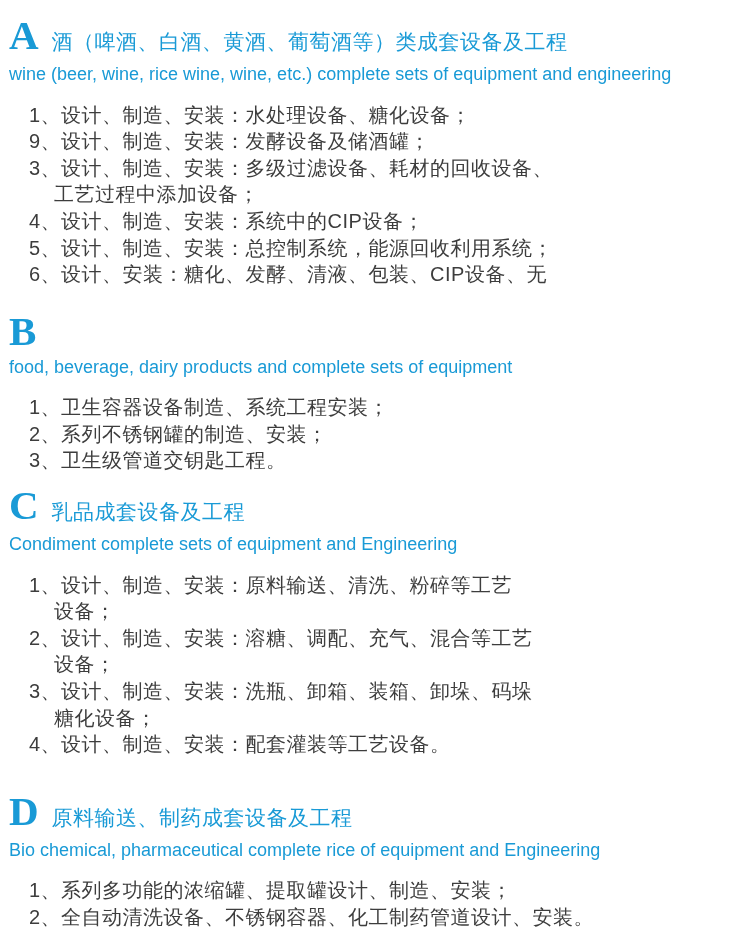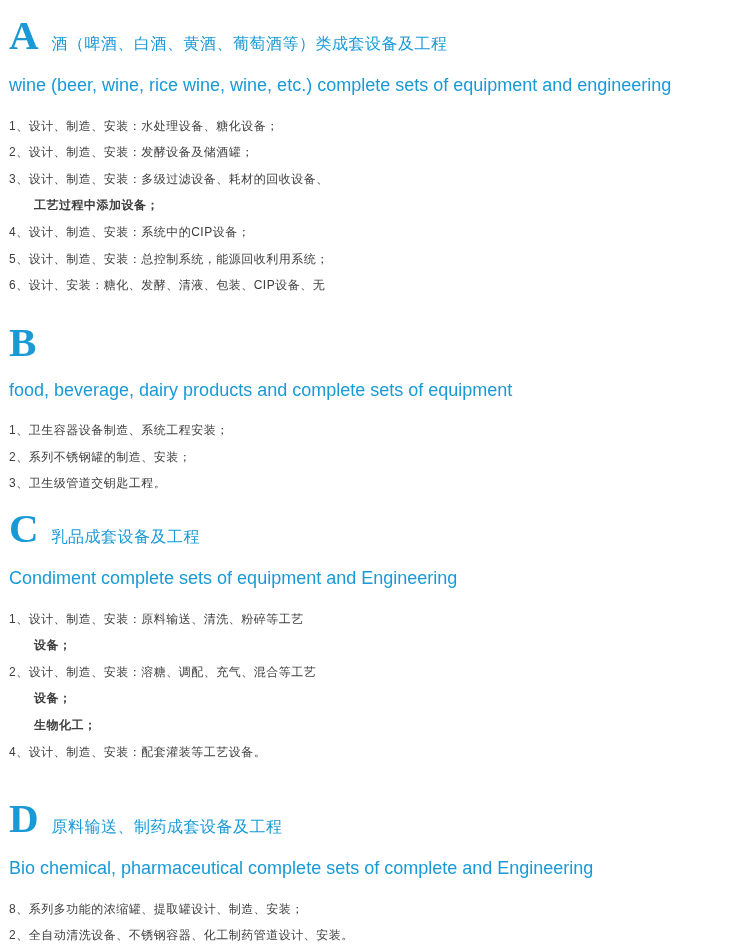--- a/index.html
+++ b/index.html
@@ -27,58 +27,59 @@
     gap: 13px;
   }
   .letter {
     font-family: "Liberation Serif", serif;
     font-weight: 700;
     font-size: 41px;
     line-height: 0.85;
     color: var(--accent);
   }
   .zh-title {
-    font-size: 16px;
+    font-size: 21px;
     color: var(--accent);
     letter-spacing: 0.5px;
   }
   .en-title {
     font-size: 18px;
     line-height: 1.2;
     color: var(--accent);
-    margin-top: 20px;
+    margin-top: 8px;
     white-space: nowrap;
   }
   .items { margin-top: 16px; }
   .line {
-    font-size: 12px;
+    font-size: 20px;
     line-height: 26.6px;
     color: var(--text);
     letter-spacing: 0.5px;
     white-space: nowrap;
+    margin-left: 20px;
   }
-  .line.indent { padding-left: 25px; font-weight: bold; }
+  .line.indent { padding-left: 25px; }
   .sec-b { margin-top: 26px; }
   .sec-c { margin-top: 14px; }
   .sec-d { margin-top: 36px; }
 </style>
 </head>
 <body>
 
 <div class="page">
 
   <section class="section sec-a">
     <div class="head-row">
       <span class="letter">A</span>
       <span class="zh-title">酒（啤酒、白酒、黄酒、葡萄酒等）类成套设备及工程</span>
     </div>
     <div class="en-title">wine (beer, wine, rice wine, wine, etc.) complete sets of equipment and engineering</div>
     <div class="items">
       <div class="line">1、设计、制造、安装：水处理设备、糖化设备；</div>
-      <div class="line">2、设计、制造、安装：发酵设备及储酒罐；</div>
+      <div class="line">9、设计、制造、安装：发酵设备及储酒罐；</div>
       <div class="line">3、设计、制造、安装：多级过滤设备、耗材的回收设备、</div>
       <div class="line indent">工艺过程中添加设备；</div>
       <div class="line">4、设计、制造、安装：系统中的CIP设备；</div>
       <div class="line">5、设计、制造、安装：总控制系统，能源回收利用系统；</div>
       <div class="line">6、设计、安装：糖化、发酵、清液、包装、CIP设备、无</div>
     </div>
   </section>
 
   <section class="section sec-b">
     <div class="head-row">
@@ -96,30 +97,31 @@
     <div class="head-row">
       <span class="letter">C</span>
       <span class="zh-title">乳品成套设备及工程</span>
     </div>
     <div class="en-title">Condiment complete sets of equipment and Engineering</div>
     <div class="items">
       <div class="line">1、设计、制造、安装：原料输送、清洗、粉碎等工艺</div>
       <div class="line indent">设备；</div>
       <div class="line">2、设计、制造、安装：溶糖、调配、充气、混合等工艺</div>
       <div class="line indent">设备；</div>
-      <div class="line indent">生物化工；</div>
+      <div class="line">3、设计、制造、安装：洗瓶、卸箱、装箱、卸垛、码垛</div>
+      <div class="line indent">糖化设备；</div>
       <div class="line">4、设计、制造、安装：配套灌装等工艺设备。</div>
     </div>
   </section>
 
   <section class="section sec-d">
     <div class="head-row">
       <span class="letter">D</span>
       <span class="zh-title">原料输送、制药成套设备及工程</span>
     </div>
-    <div class="en-title">Bio chemical, pharmaceutical complete sets of complete and Engineering</div>
+    <div class="en-title">Bio chemical, pharmaceutical complete rice of equipment and Engineering</div>
     <div class="items">
-      <div class="line">8、系列多功能的浓缩罐、提取罐设计、制造、安装；</div>
+      <div class="line">1、系列多功能的浓缩罐、提取罐设计、制造、安装；</div>
       <div class="line">2、全自动清洗设备、不锈钢容器、化工制药管道设计、安装。</div>
     </div>
   </section>
 
 </div>
 
 </body></html>

